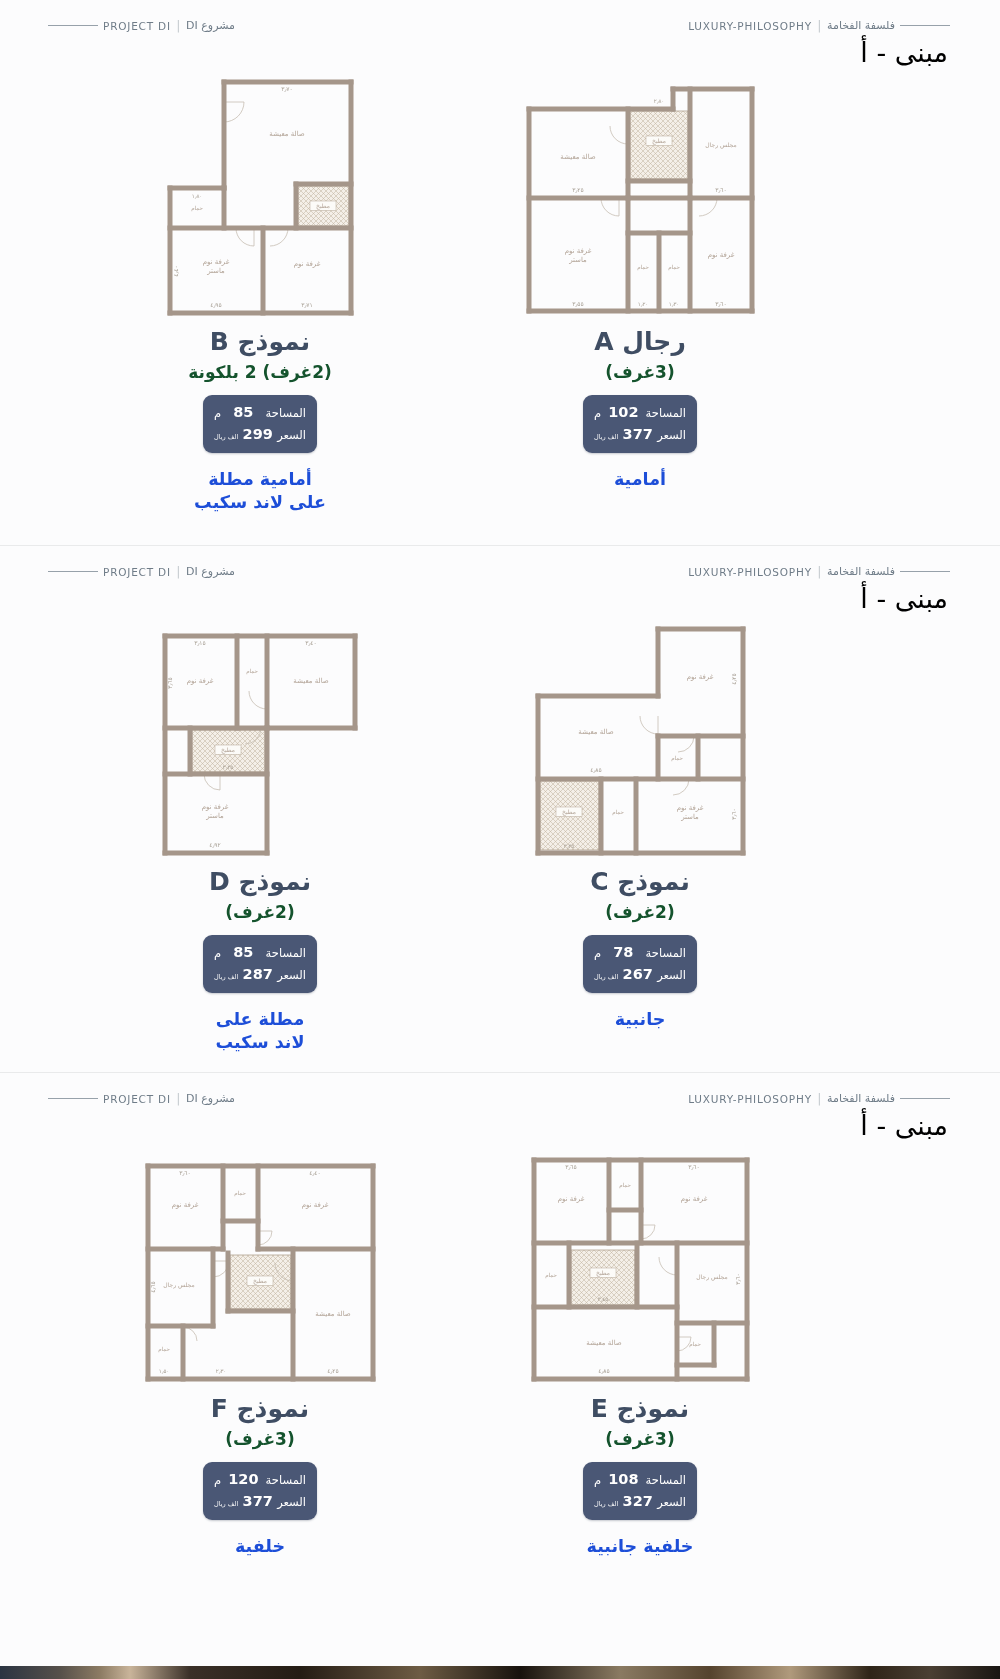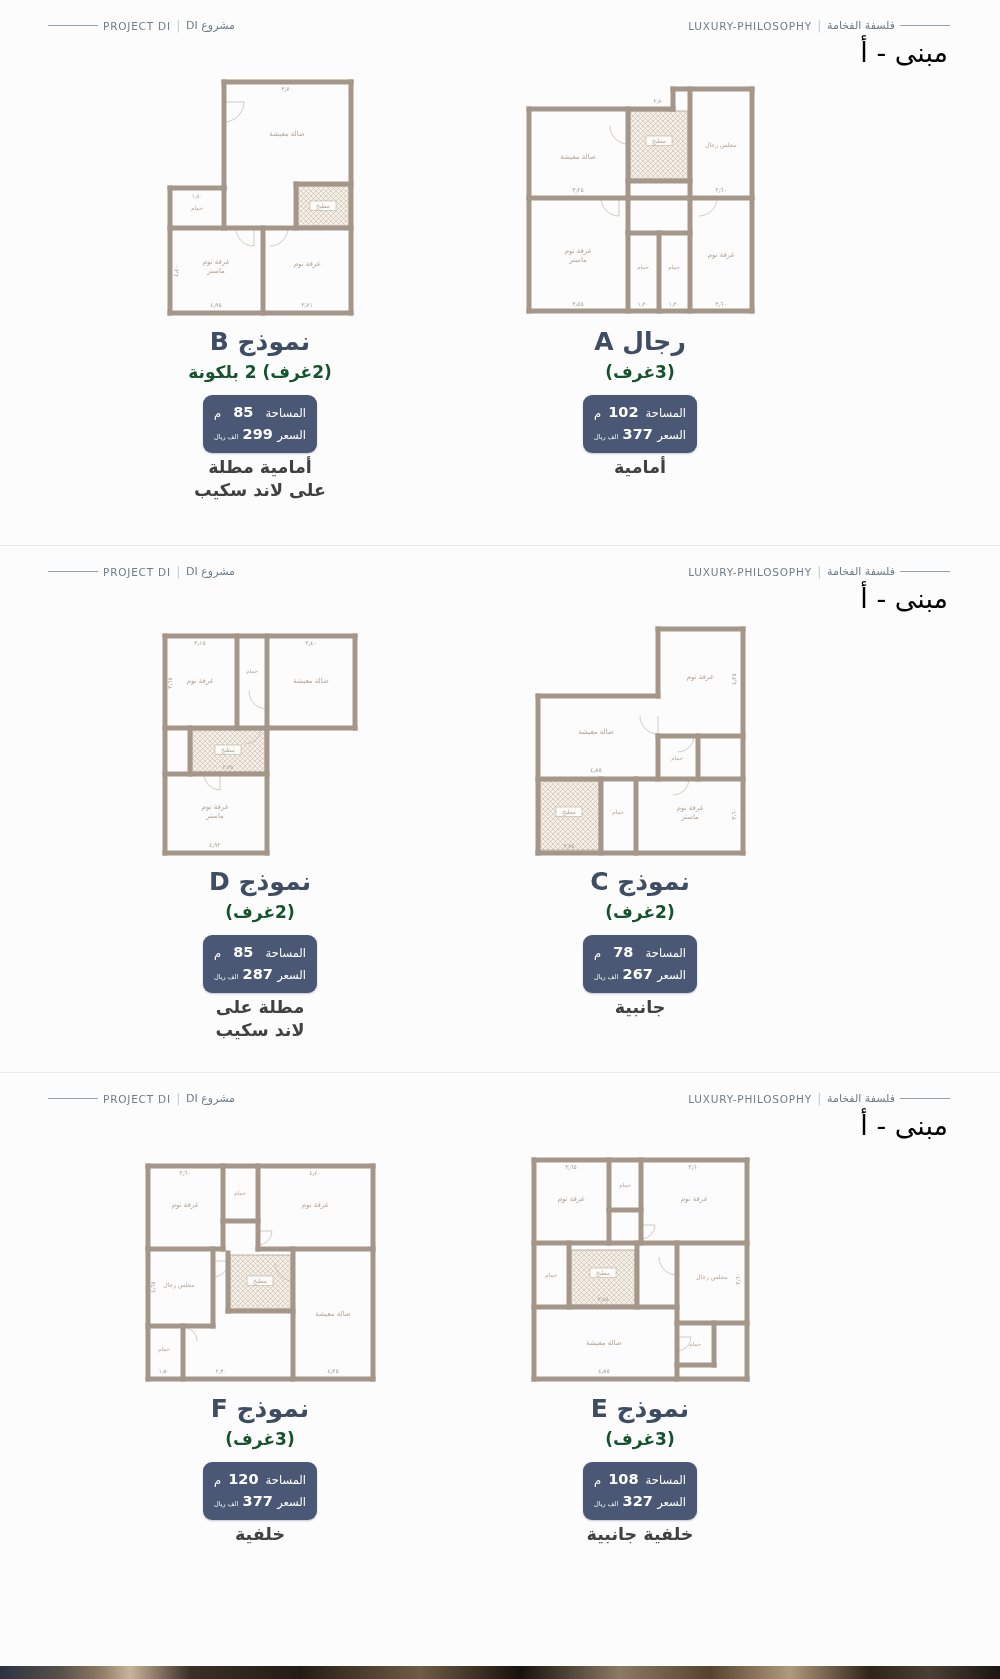--- a/index.html
+++ b/index.html
@@ -22,21 +22,21 @@
   .plan{display:flex;align-items:flex-end;justify-content:center;margin-top:4px}
   .s1 .plan{height:244px}
   .s2 .plan,.s3 .plan{height:238px}
   .plan svg{display:block}
   .model{font-size:25px;color:#3f4d63;font-weight:600;margin:11px 8px 0}
   .rooms-line{font-size:17px;color:#14532d;margin-top:6px;font-weight:600}
   .badge{margin-top:13px;background:#4a5775;border-radius:9px;color:#fff;width:92px;padding:7px 11px;box-shadow:0 1px 2px rgba(40,50,70,.25)}
   .brow{display:flex;justify-content:space-between;align-items:baseline;font-size:11.5px;line-height:1.5}
   .brow b{font-size:14.5px;font-weight:700}
   .tiny{font-size:6.5px;opacity:.95}
-  .desc{margin-top:3px;font-size:17.5px;color:#404040;font-weight:600;text-align:center;line-height:1.35;min-height:48px}
+  .desc{margin-top:15px;font-size:17.5px;color:#1d4ed8;font-weight:600;text-align:center;line-height:1.35;min-height:48px}
   .photo-strip{position:absolute;left:0;right:0;bottom:0;height:13px;
     background:linear-gradient(90deg,#2b3442 0%,#56504a 6%,#8c7b63 10%,#c9b49a 13%,#3a3028 19%,#241c14 30%,#6e5c44 42%,#17120d 52%,#8a7a62 62%,#55432e 71%,#b09a7c 79%,#2e2418 87%,#4a3f33 93%,#191512 100%)}
 </style>
 </head>
 <body>
 
 <div class="section s1">
   <div class="sec-head">
     <div class="head-group">
       <span class="hrule"></span>

